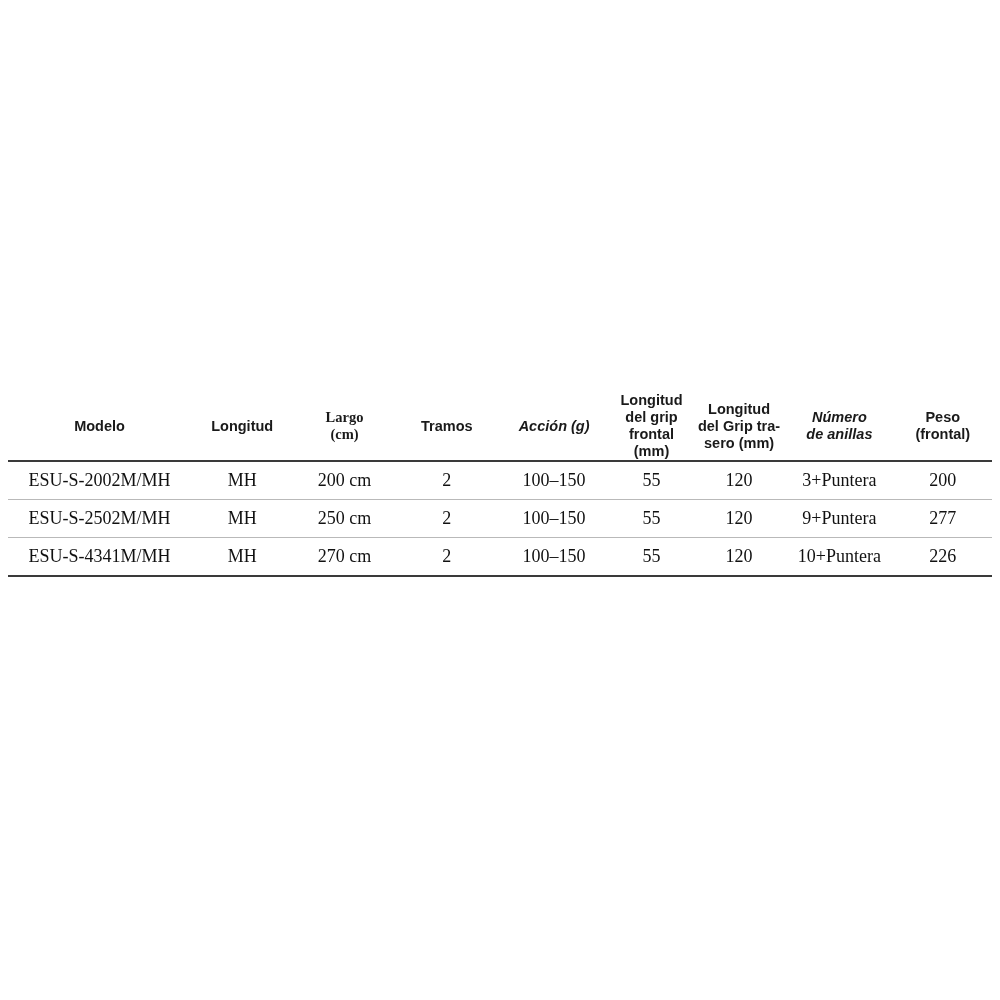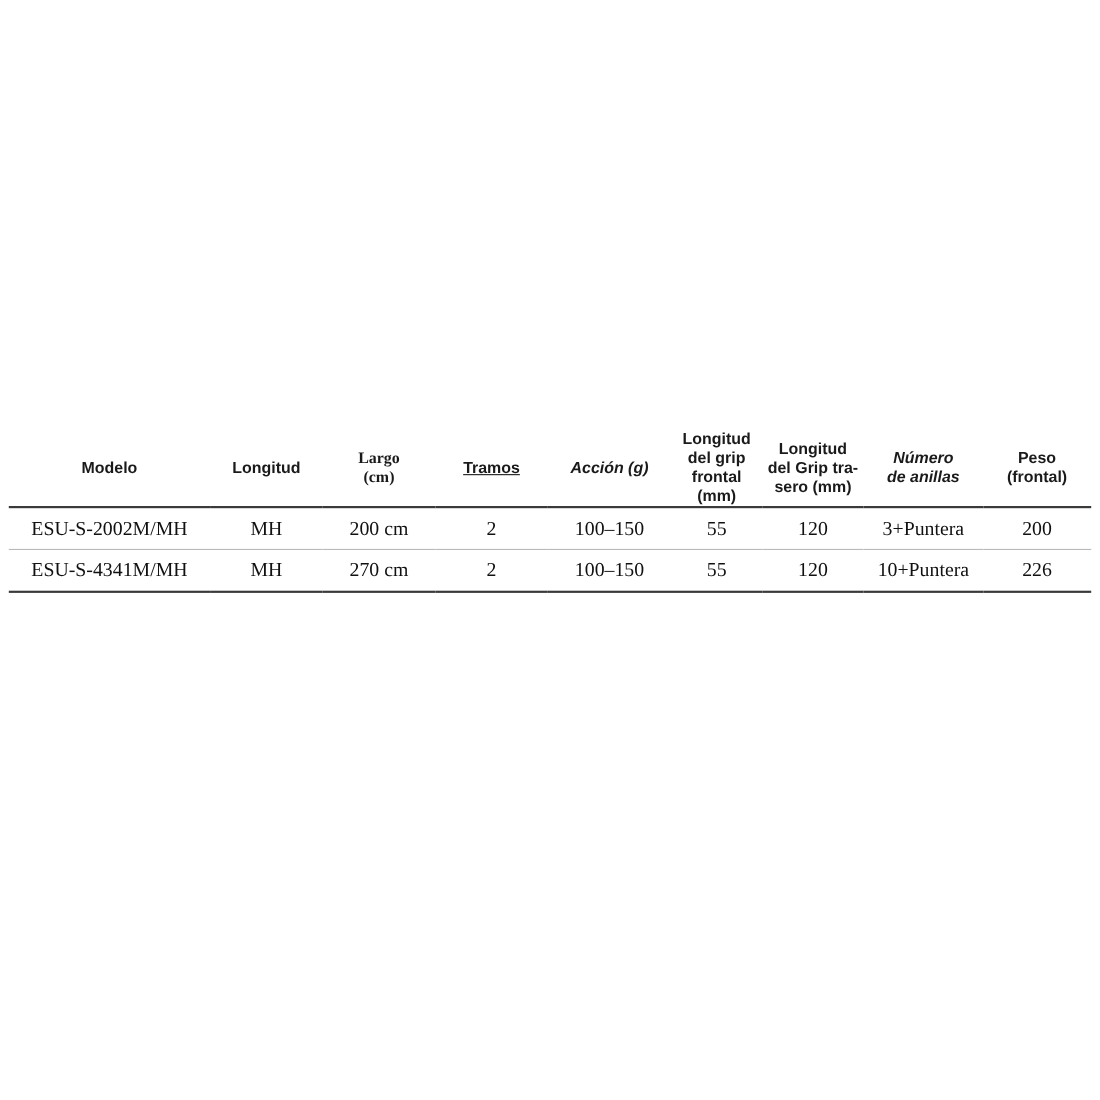--- a/index.html
+++ b/index.html
@@ -55,21 +55,21 @@
   }
   tbody tr {
     border-bottom: 1px solid #b9b9b9;
   }
   tbody tr:last-child {
     border-bottom: 2px solid #3a3a3a;
   }
   .col-modelo   { width: 18.6%; }
   .col-potencia { width: 10.4%; }
   .col-largo    { width: 10.4%; font-family: Liberation Serif, serif; }
-  .col-tramos   { width: 10.4%; text-decoration: underline; }
+  .col-tramos   { width: 10.4%; }
   .col-accion   { width: 11.4%; font-style: italic; }
   .col-gripf    { width: 8.4%; }
   .col-gript    { width: 9.4%; }
   .col-anillas  { width: 11.0%; font-style: italic; }
   .col-peso     { width: 10.0%; }
   .hdr-line { display: block; }
 </style>
 </head>
 <body>
 
@@ -120,20 +120,31 @@
         <td>MH</td>
         <td>200 cm</td>
         <td>2</td>
         <td>100–150</td>
         <td>55</td>
         <td>120</td>
         <td>3+Puntera</td>
         <td>200</td>
       </tr>
       <tr>
+        <td>ESU-S-2502M/MH</td>
+        <td>MH</td>
+        <td>250 cm</td>
+        <td>2</td>
+        <td>100–150</td>
+        <td>55</td>
+        <td>120</td>
+        <td>9+Puntera</td>
+        <td>277</td>
+      </tr>
+      <tr>
         <td>ESU-S-4341M/MH</td>
         <td>MH</td>
         <td>270 cm</td>
         <td>2</td>
         <td>100–150</td>
         <td>55</td>
         <td>120</td>
         <td>10+Puntera</td>
         <td>226</td>
       </tr>

